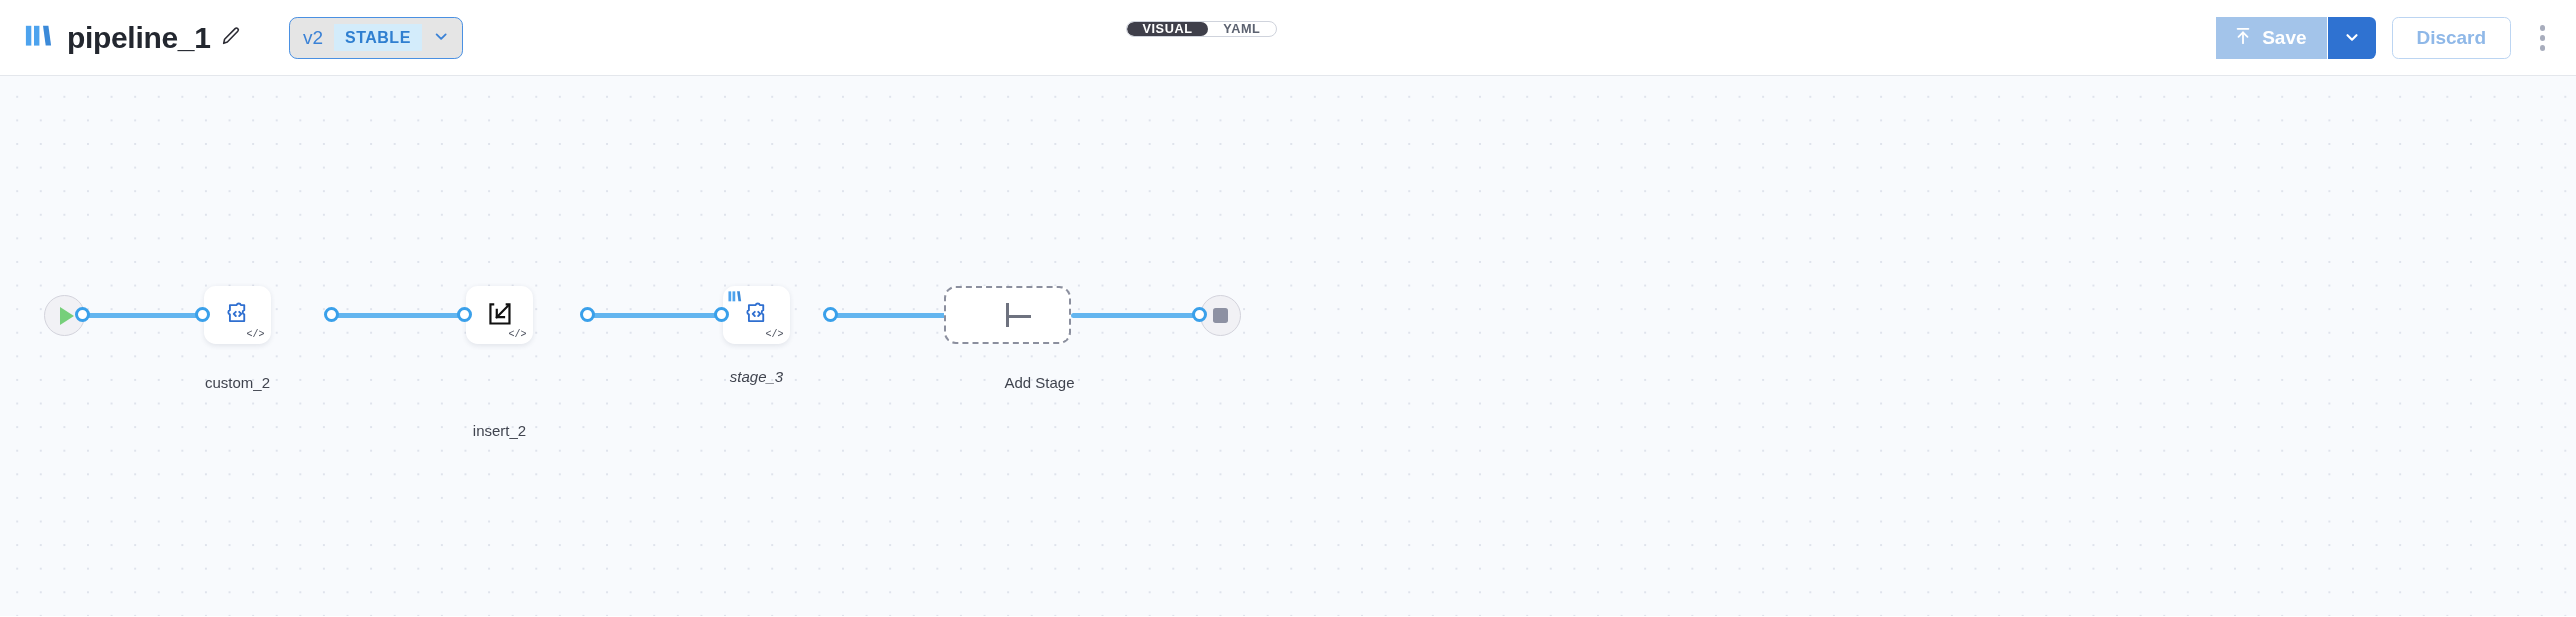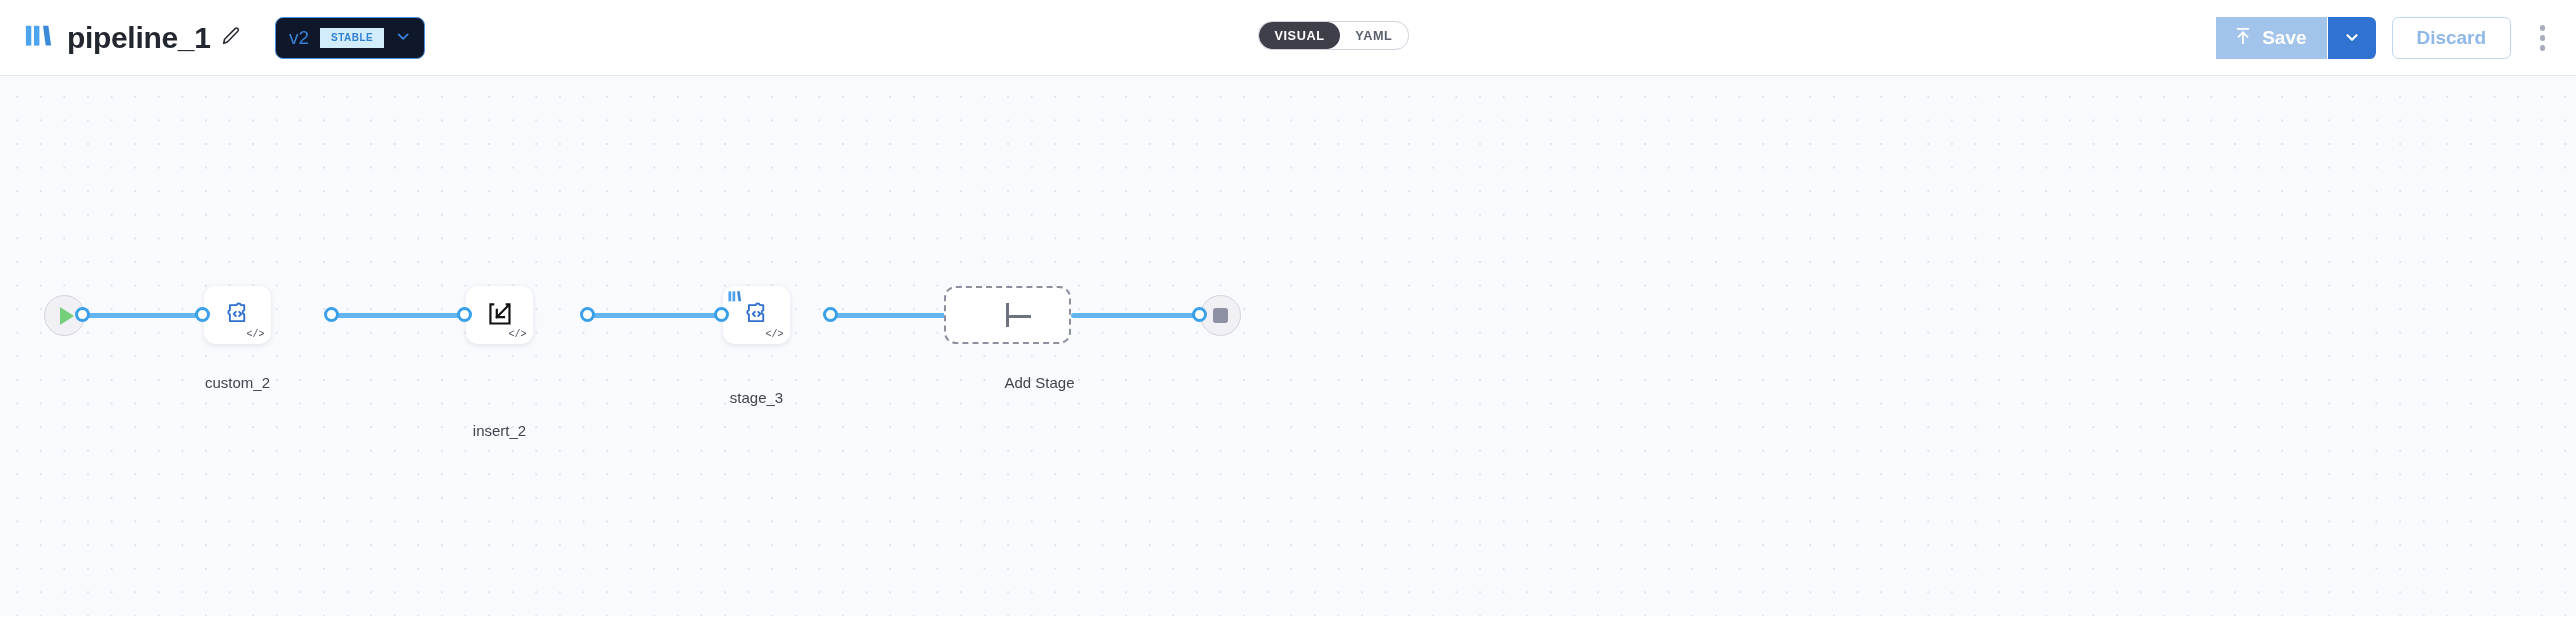--- a/index.html
+++ b/index.html
@@ -29,48 +29,48 @@
     letter-spacing: -0.3px;
     white-space: nowrap;
   }
   .edit-pencil-btn {
     width: 34px; height: 34px;
     display: flex; align-items: center; justify-content: center;
     cursor: pointer; background: none; border: none;
     margin-left: 3.6px;
   }
   .version-pill {
-    margin-left: 27px;
+    margin-left: 41px;
     height: 42px;
     border: 0.9px solid #4a90e2;
     border-radius: 8.2px;
     display: flex; align-items: center;
     padding: 0 12.7px; gap: 11px;
-    background: #0f172a; cursor: pointer;
+    background: #e5e5e5; cursor: pointer;
   }
   .version-num {
     font-size: 19px; color: #3b82d6; font-weight: 500;
   }
   .stable-badge {
     background: #d3ecfb;
     color: #2f7fd0;
-    font-size: 10px;
+    font-size: 16px;
     font-weight: bold;
     letter-spacing: 0.5px;
     padding: 4.5px 11px;
     border-radius: 0;
   }
   .chev { display: block; }
 
   
   .view-toggle {
     position: absolute;
-    left: 1258px;
+    left: 1126px;
     top: 21px;
-    height: 29px;
+    height: 16px;
     display: flex;
     align-items: stretch;
     border: 0.9px solid #cfd3dc;
     border-radius: 13.6px;
     background: #fff;
     overflow: hidden;
   }
   .view-toggle .seg {
     display: flex; align-items: center; justify-content: center;
     font-size: 12.7px; font-weight: bold; letter-spacing: 0.6px;
@@ -350,21 +350,21 @@
     </span>
     <span>
       <svg width="27" height="27" viewBox="0 0 32 32" fill="none" stroke="#2f6fd0" stroke-width="2.2" stroke-linejoin="round">
         <path d="M11 6h4a2.6 2.6 0 0 1 5 0h4v6a2.6 2.6 0 0 0 0 5v8H7v-8a2.6 2.6 0 0 1 0-5V6z"></path>
         <polyline points="14,14 11.5,16.5 14,19" stroke-linecap="round"></polyline>
         <polyline points="18,14 20.5,16.5 18,19" stroke-linecap="round"></polyline>
       </svg>
     </span>
     <span class="code-badge">&lt;/&gt;</span>
   </div>
-  <div class="node-label" style="left:723px; top:313px; width:67px;">stage_3</div>
+  <div class="node-label" style="left:723px; top:292px; width:67px;font-style:italic;">stage_3</div>
   <div class="port" style="left:823px; top:231px;"></div>
 
   <div class="add-stage" style="left:944px; top:210px;">
     <span>
       <span class="plus-h"></span>
       <span class="plus-v" style="margin-left:-1.4px; margin-top:-11.8px;"></span>
     </span>
   </div>
   <div class="node-label" style="left:976px; top:298px; width:127px;">Add Stage</div>
 

